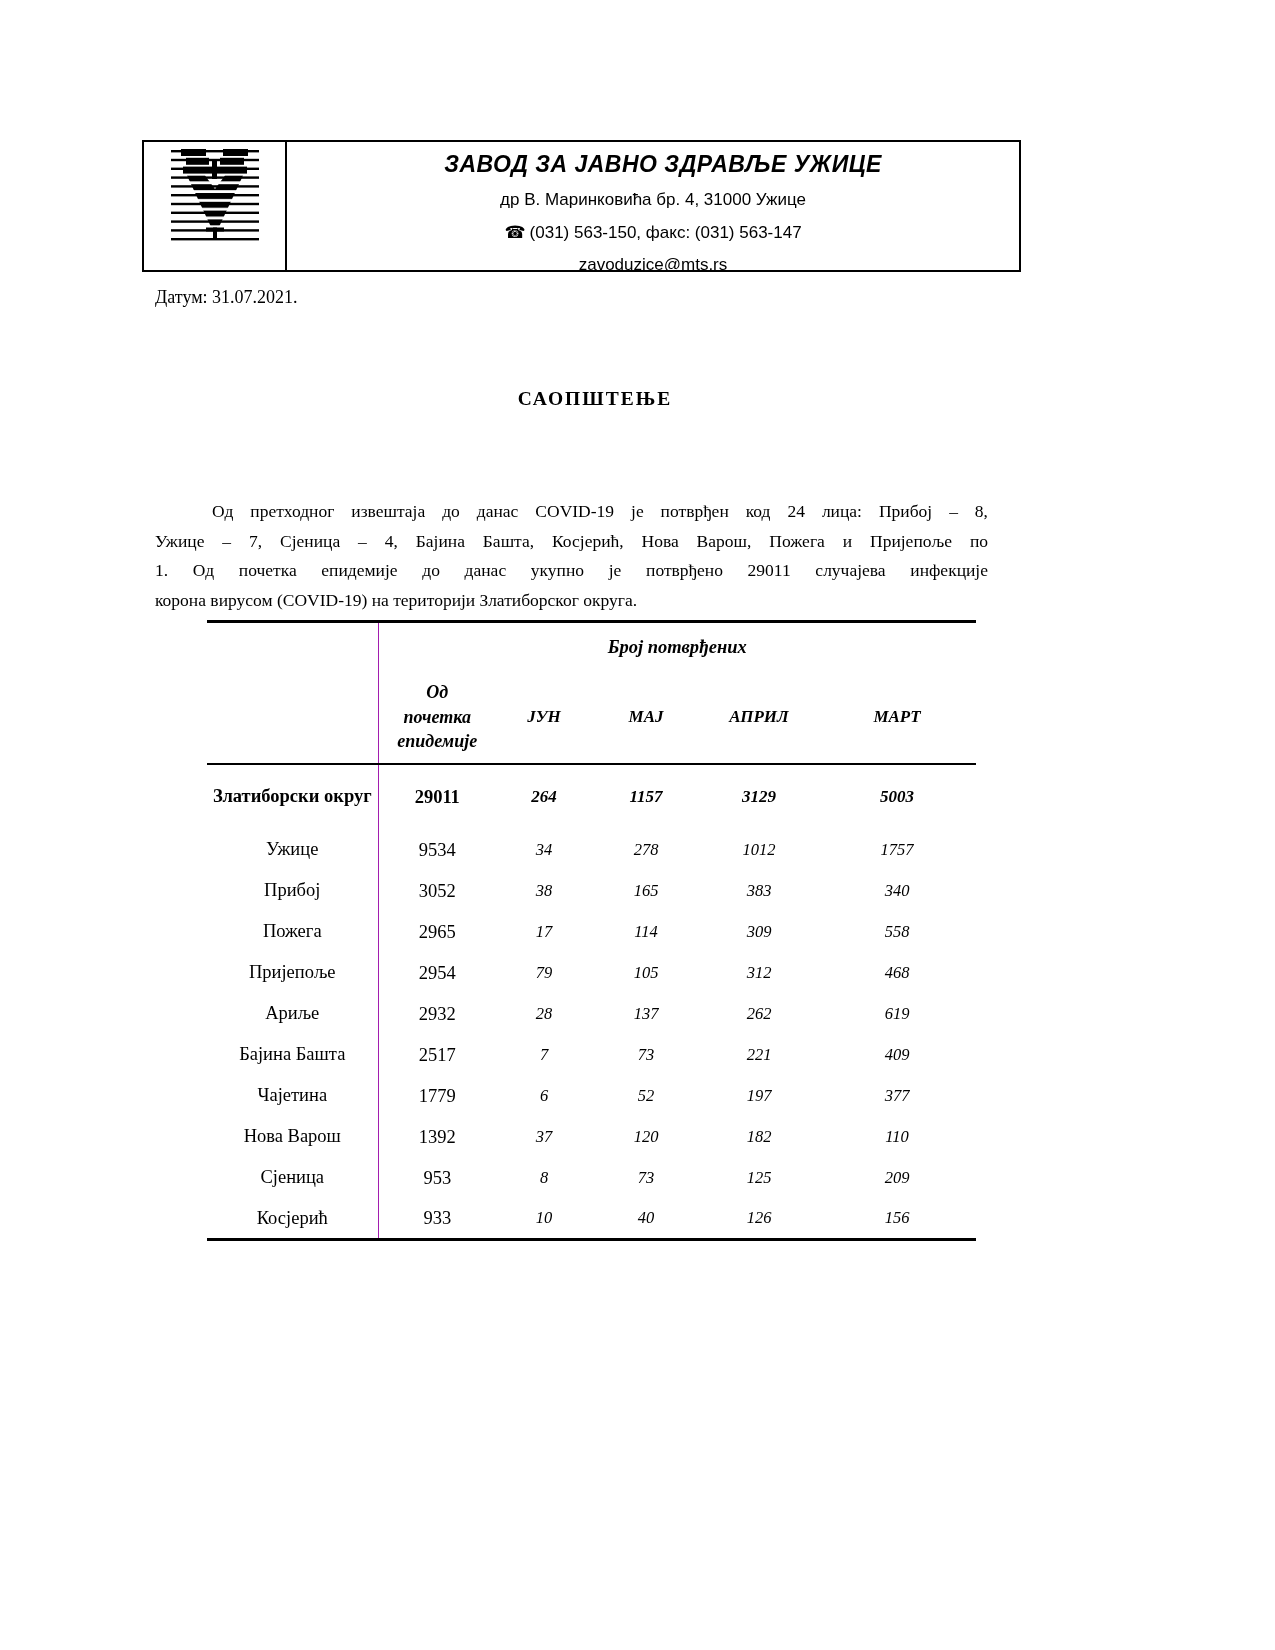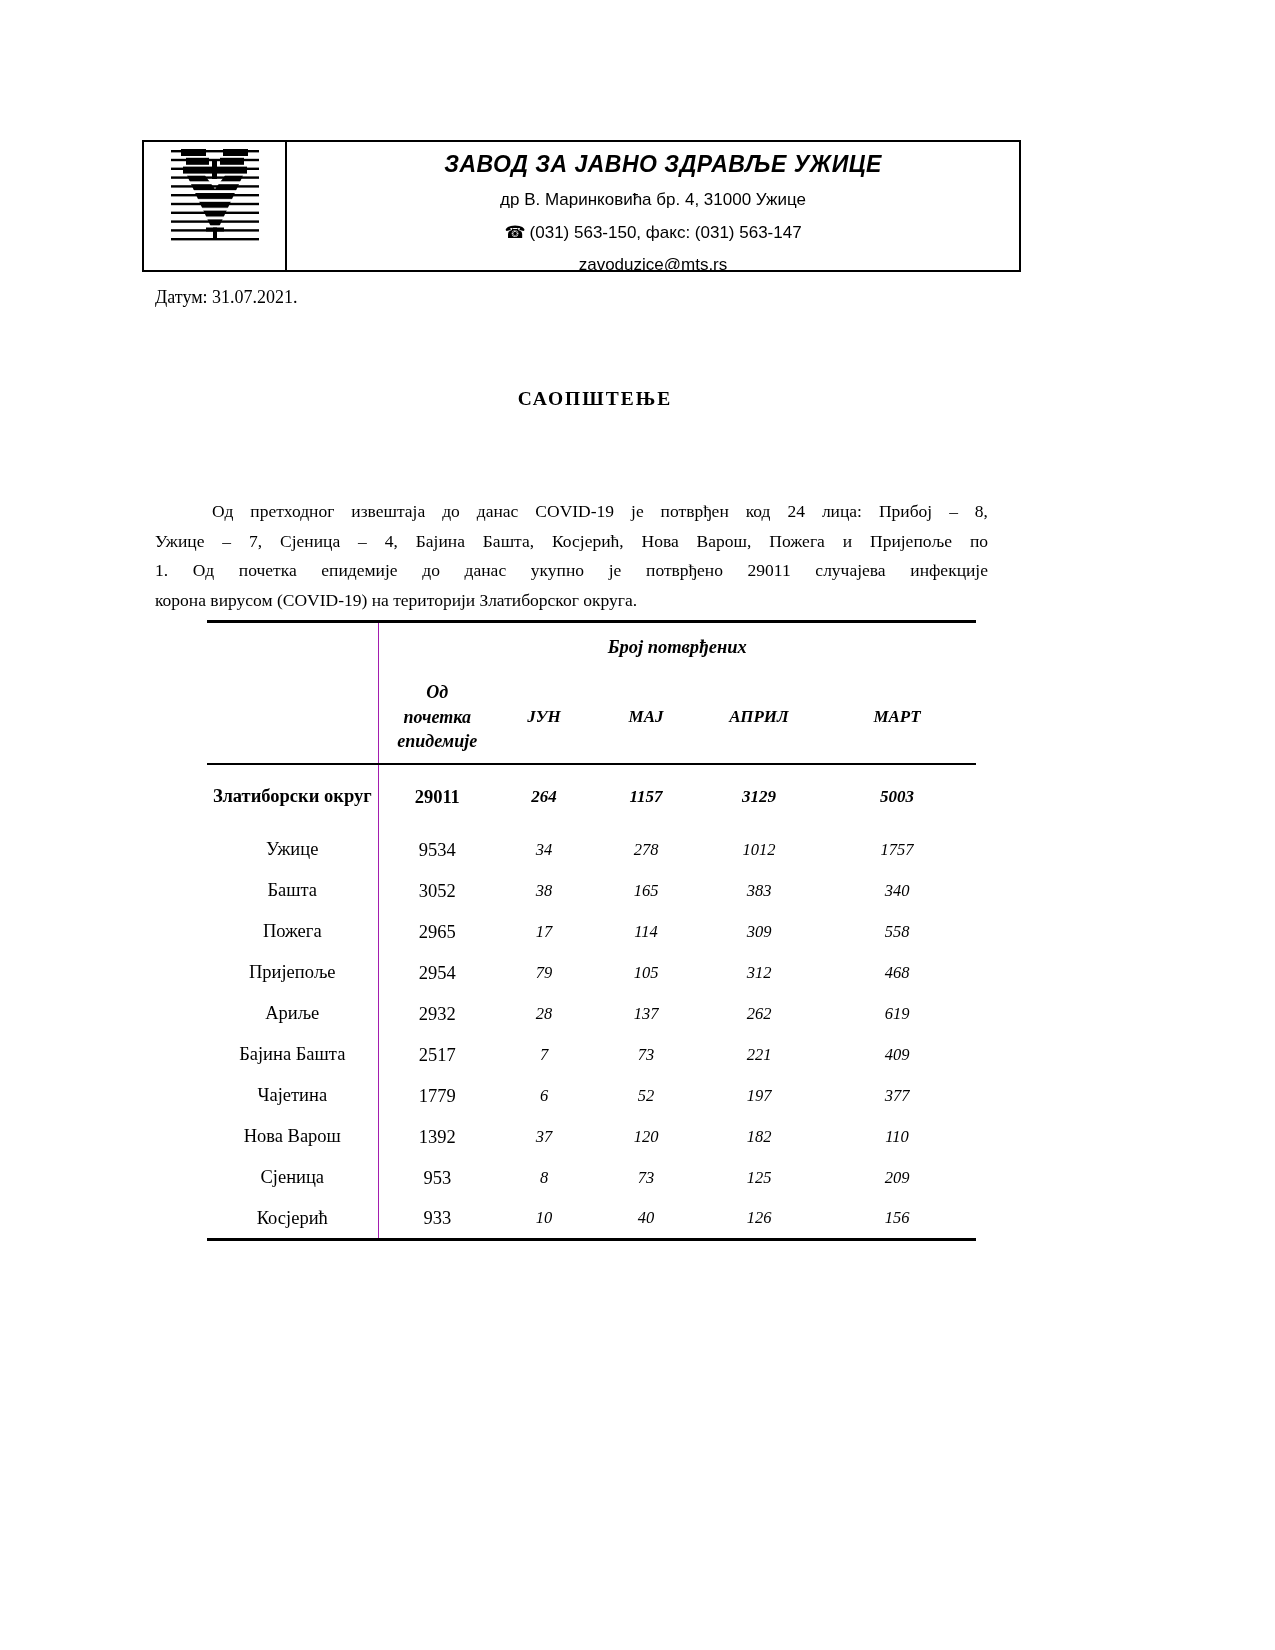--- a/index.html
+++ b/index.html
@@ -163,21 +163,21 @@
     </tr>
     <tr class="dr">
       <td class="name name-col">Ужице</td>
       <td class="total">9534</td>
       <td class="mon">34</td>
       <td class="mon">278</td>
       <td class="mon">1012</td>
       <td class="mon">1757</td>
     </tr>
     <tr class="dr">
-      <td class="name name-col">Башта</td>
+      <td class="name name-col">Прибој</td>
       <td class="total">3052</td>
       <td class="mon">38</td>
       <td class="mon">165</td>
       <td class="mon">383</td>
       <td class="mon">340</td>
     </tr>
     <tr class="dr">
       <td class="name name-col">Пожега</td>
       <td class="total">2965</td>
       <td class="mon">17</td>

